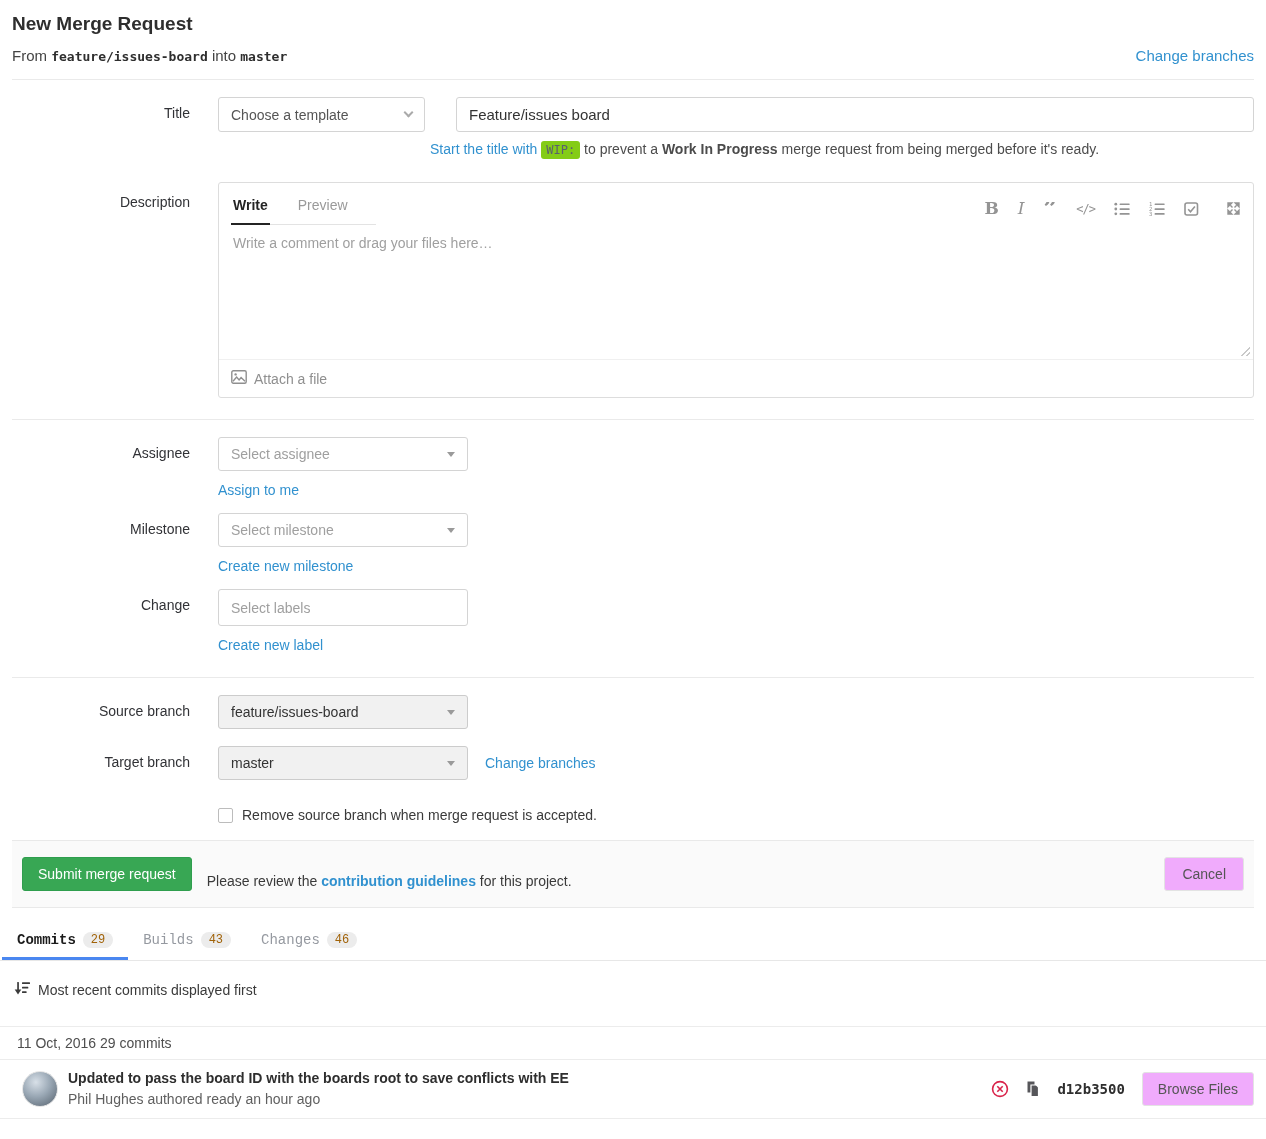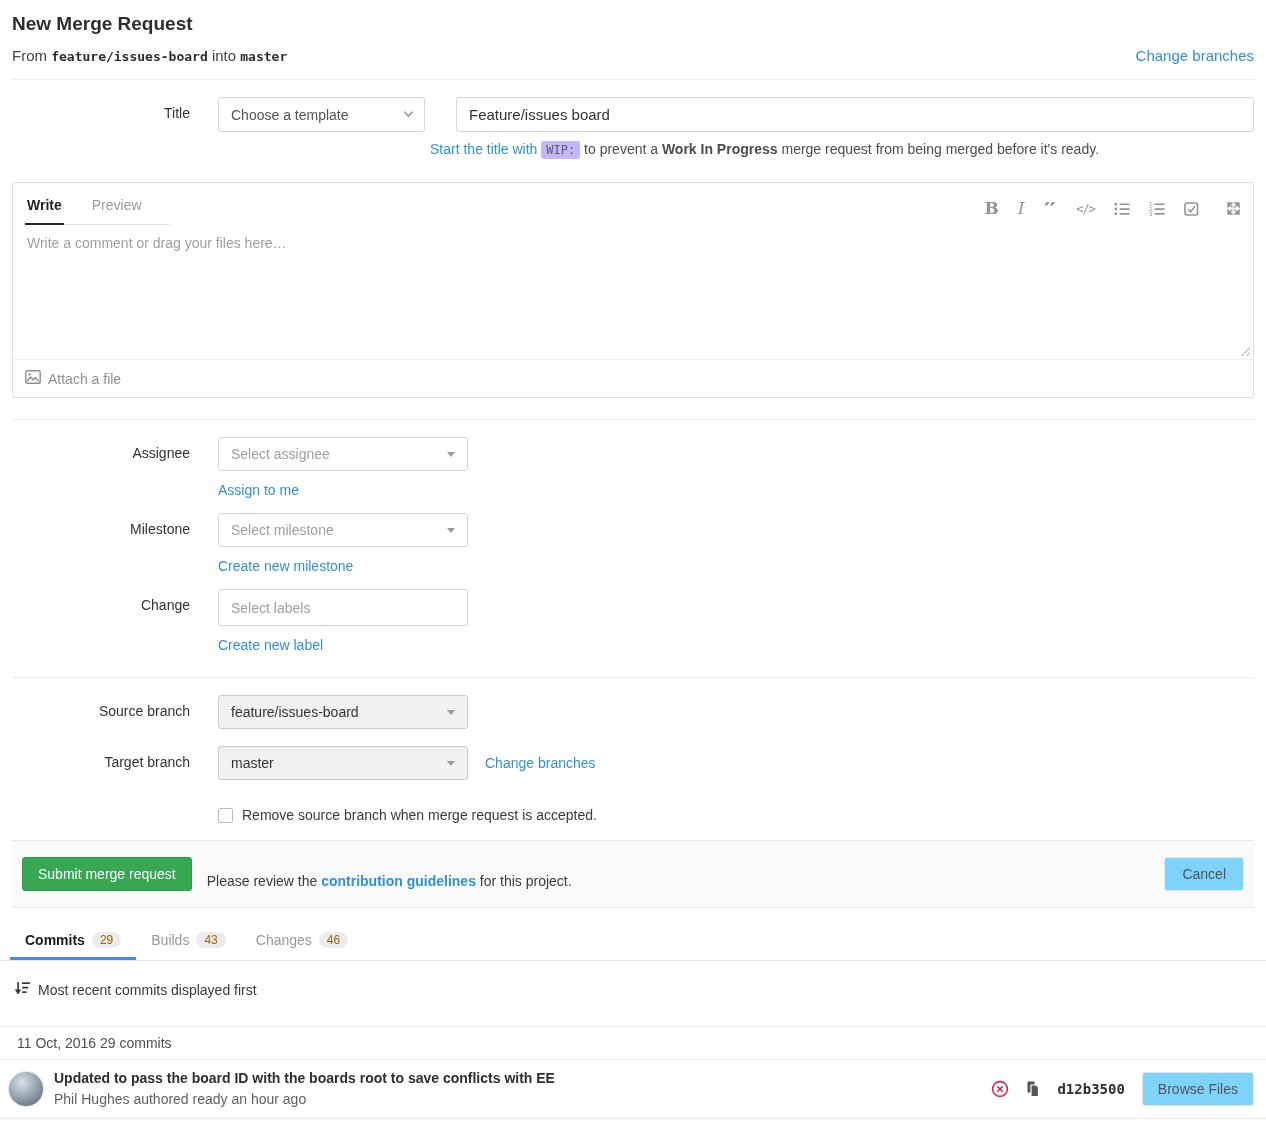--- a/index.html
+++ b/index.html
@@ -26,21 +26,21 @@
   .template-dd{width:207px;margin-right:31px;}
   .chev{width:7px;height:7px;border-right:2px solid #aaa;border-bottom:2px solid #aaa;
         transform:rotate(45deg);margin-top:-4px;}
   .caret-tri{width:0;height:0;border-left:4px solid transparent;border-right:4px solid transparent;
         border-top:5px solid #9a9a9a;}
   .title-input{flex:1;height:35px;border:1px solid #d4d4d4;border-radius:3px;padding:0 12px;
         font:15px "Liberation Sans",sans-serif;color:#333;}
   input::placeholder,textarea::placeholder{color:#9f9f9f;opacity:1;}
   .hint{margin:9px 0 0 212px;color:#4c4c4c;}
   .code-wip{font-family:"DejaVu Sans Mono","Liberation Mono",monospace;font-size:12px;
-        background:#c4b5fd;color:#59606c;padding:2px 5px;border-radius:3px;}
+        background:#84cc16;color:#59606c;padding:2px 5px;border-radius:3px;}
 
   
   .md-area{border:1px solid #ddd;border-radius:3px;background:#fff;}
   .md-header{padding:5px 12px 0;display:flex;justify-content:space-between;align-items:flex-end;}
   .md-tabs{display:flex;border-bottom:1px solid #e3e3e3;}
   .md-tab{padding:9px 2px 10px;margin-right:26px;color:#9a9a9a;cursor:pointer;margin-bottom:-1px;}
   .md-tab.active{color:#242424;font-weight:700;border-bottom:2px solid #242424;}
   .md-toolbar{display:flex;align-items:center;gap:19px;color:#949494;padding-bottom:8px;}
   .tb{cursor:pointer;display:flex;align-items:center;line-height:1;}
   .tb-b{font-family:"DejaVu Serif","Liberation Serif",serif;font-weight:700;font-size:17px;}
@@ -69,37 +69,37 @@
   .checkbox-row{margin-top:27px;display:flex;align-items:center;color:#3a3a3a;}
   .checkbox{width:15px;height:15px;border:1px solid #bcbcbc;border-radius:2px;background:#fff;
         margin-right:9px;cursor:pointer;flex:none;}
 
   
   .form-actions{margin-top:17px;background:#fafafa;border-top:1px solid #e9e9e9;
         border-bottom:1px solid #e9e9e9;padding:16px 10px;display:flex;align-items:center;}
   .btn{border-radius:3px;font-size:14px;padding:8px 15px;cursor:pointer;
         font-family:"Liberation Sans",sans-serif;}
   .btn-green{background:var(--green);border:1px solid #2f9e4e;color:#fff;}
-  .btn-plain{background:#7dd3fc;border:1px solid #e3e3e3;color:#555;}
+  .btn-plain{background:#f0abfc;border:1px solid #e3e3e3;color:#555;}
   .review-note{margin-left:15px;color:#3a3a3a;margin-top:13px;}
   .review-note a{font-weight:700;}
   .btn-cancel{margin-left:auto;padding:8px 17px;}
 
   
-  .tabs-bar{margin-top:12px;border-bottom:1px solid #e7e7e7;display:flex;padding:0 10px;}
+  .tabs-bar{margin-top:12px;border-bottom:1px solid #e7e7e7;display:flex;padding:0 2px;font-family:Liberation Mono, monospace;}
   .tab{padding:12px 15px 9px;color:#9599a0;display:flex;align-items:center;gap:7px;
         border-bottom:3px solid transparent;cursor:pointer;}
   .tab.active{color:#1b1b1b;font-weight:700;border-bottom-color:var(--tab-active);}
   .badge{background:#ececec;color:#a16207;border-radius:9px;padding:1px 8px;font-size:12px;font-weight:400;}
 
   
   .sort-row{padding:20px 14px 14px;display:flex;align-items:center;gap:8px;color:#3a3a3a;}
   .date-header{border-top:1px solid #ececec;border-bottom:1px solid #ececec;
         padding:8px 17px;color:#4e4e4e;margin-top:13px;}
-  .commit-item{display:flex;align-items:center;padding:9px 12px 9px 8px;border-bottom:1px solid #ececec;}
+  .commit-item{display:flex;align-items:center;padding:9px 12px 9px 22px;border-bottom:1px solid #ececec;}
   .avatar{width:36px;height:36px;border-radius:50%;flex:none;cursor:pointer;
         background:radial-gradient(circle at 38% 30%,#d8e0e8 0%,#9aa8b5 45%,#535f6b 100%);
         border:1px solid #e5e5e5;}
   .commit-info{margin-left:10px;line-height:1.35;}
   .commit-title{font-weight:700;color:#2e2e2e;cursor:pointer;}
   .commit-meta{color:#5f5f5f;margin-top:2px;}
   .commit-right{margin-left:auto;display:flex;align-items:center;gap:17px;}
   .sha{font-family:"DejaVu Sans Mono","Liberation Mono",monospace;font-weight:700;
         font-size:14px;color:#2e2e2e;cursor:pointer;}
   .icon-btn{cursor:pointer;display:flex;align-items:center;}
@@ -137,20 +137,21 @@
         <a>Start the title with</a>
         <span class="code-wip">WIP:</span>
         <span>to prevent a</span>
         <b>Work In Progress</b>
         <span>merge request from being merged before it's ready.</span>
       </div>
     </div>
   </div>
 
   <div class="form-row" style="margin-top:25px;">
+    <div class="form-label top">Description</div>
     <div class="form-control-area">
       <div class="md-area">
         <div class="md-header">
           <div class="md-tabs">
             <div class="md-tab active">Write</div>
             <div class="md-tab">Preview</div>
           </div>
           <div class="md-toolbar">
             <span class="tb tb-b">B</span>
             <span class="tb tb-i">I</span>

